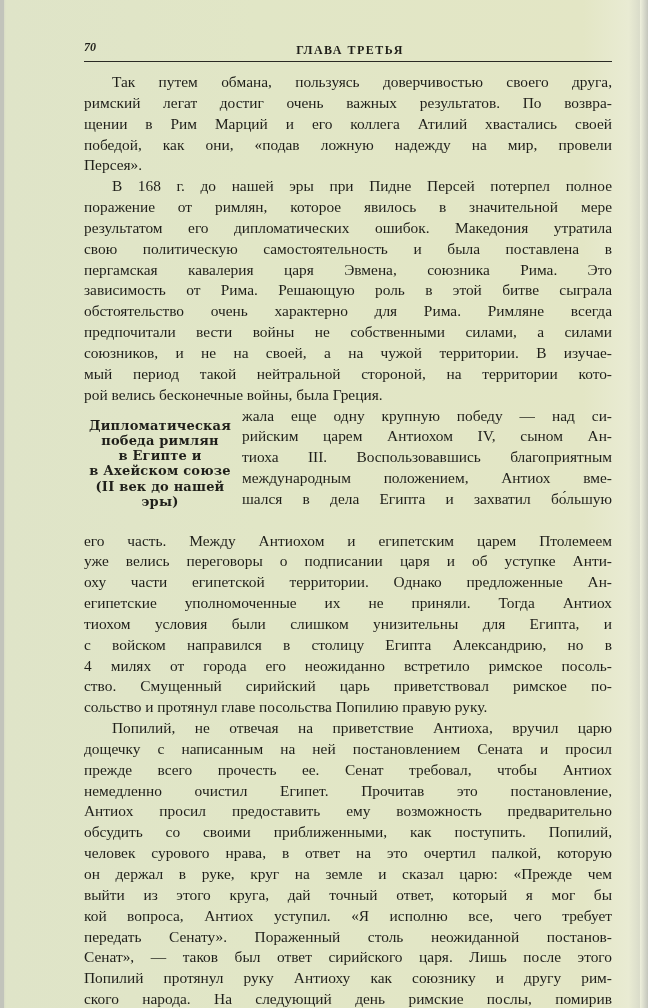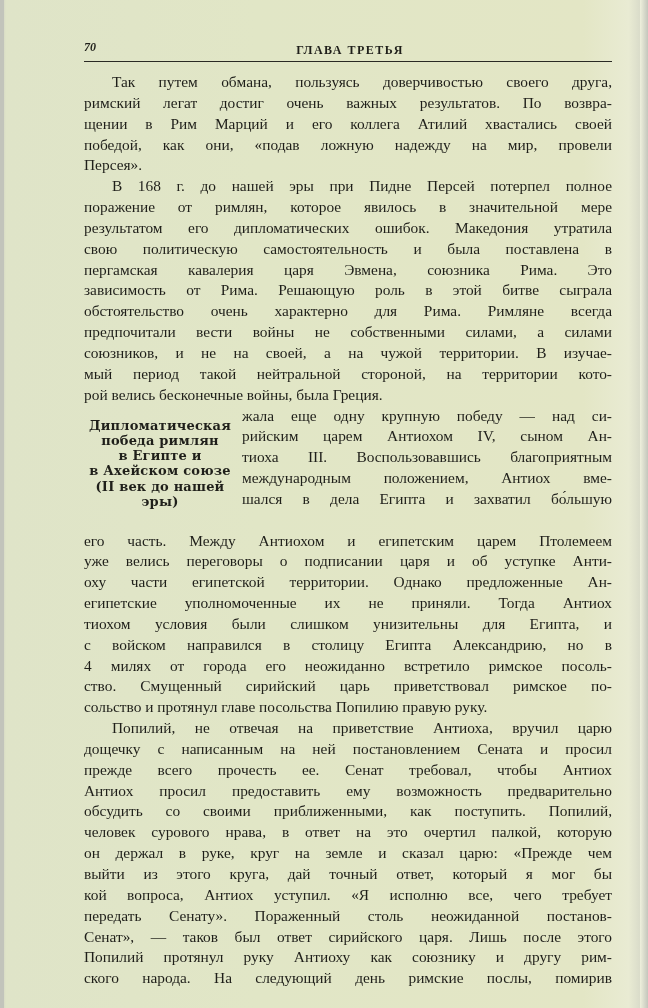--- a/index.html
+++ b/index.html
@@ -117,20 +117,21 @@
     <span class="line">с войском направился в столицу Египта Александрию, но в</span>
     <span class="line">4 милях от города его неожиданно встретило римское посоль-</span>
     <span class="line">ство. Смущенный сирийский царь приветствовал римское по-</span>
     <span class="line last">сольство и протянул главе посольства Попилию правую руку.</span>
   </div>
 
   <div>
     <span class="line indent">Попилий, не отвечая на приветствие Антиоха, вручил царю</span>
     <span class="line">дощечку с написанным на ней постановлением Сената и просил</span>
     <span class="line">прежде всего прочесть ее. Сенат требовал, чтобы Антиох</span>
+    <span class="line">немедленно очистил Египет. Прочитав это постановление,</span>
     <span class="line">Антиох просил предоставить ему возможность предварительно</span>
     <span class="line">обсудить со своими приближенными, как поступить. Попилий,</span>
     <span class="line">человек сурового нрава, в ответ на это очертил палкой, которую</span>
     <span class="line">он держал в руке, круг на земле и сказал царю: «Прежде чем</span>
     <span class="line">выйти из этого круга, дай точный ответ, который я мог бы</span>
     <span class="line">кой вопроса, Антиох уступил. «Я исполню все, чего требует</span>
     <span class="line">передать Сенату». Пораженный столь неожиданной постанов-</span>
     <span class="line">Сенат», — таков был ответ сирийского царя. Лишь после этого</span>
     <span class="line">Попилий протянул руку Антиоху как союзнику и другу рим-</span>
     <span class="line">ского народа. На следующий день римские послы, помирив</span>

